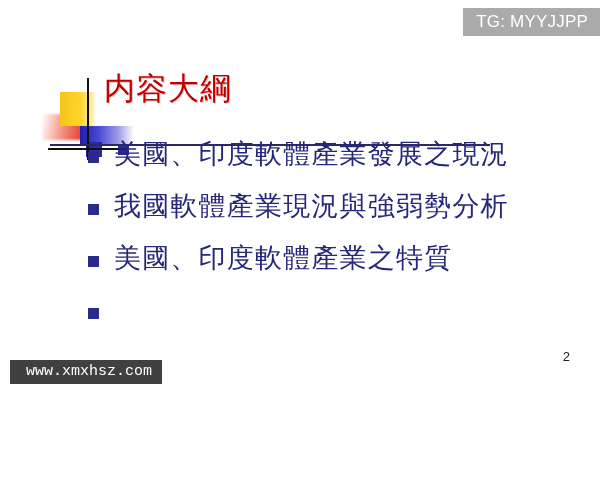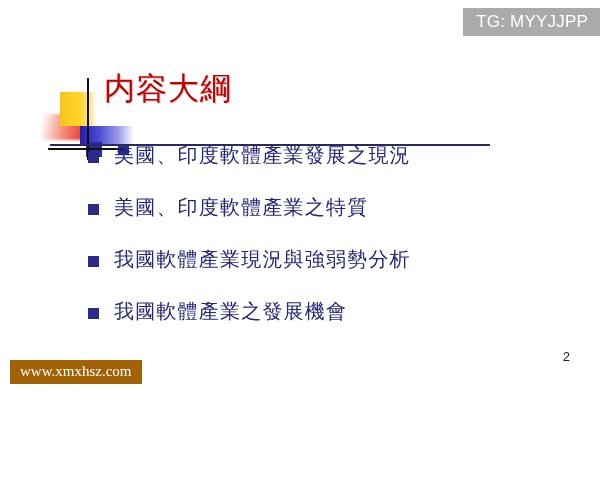--- a/index.html
+++ b/index.html
@@ -32,25 +32,25 @@
     padding: 5px 12px 6px 13px;
     line-height: 1;
     white-space: nowrap;
   }
 
   
   .site-watermark {
     position: absolute;
     left: 10px;
     bottom: 28px;
-    background: #a16207;
+    background: #404040;
     color: #ffffff;
-    font-family: Liberation Serif, serif;
+    font-family: Liberation Mono, monospace;
     font-size: 15px;
-    padding: 4px 10px 5px 10px;
+    padding: 4px 10px 5px 16px;
     line-height: 1;
     white-space: nowrap;
   }
 
   
   .page-number {
     position: absolute;
     right: 30px;
     bottom: 49px;
     font-family: "Liberation Sans", "DejaVu Sans", sans-serif;
@@ -166,21 +166,21 @@
   }
   .bullet-marker {
     width: 11px;
     height: 11px;
     background: #2a2a8c;
     flex: 0 0 auto;
     margin-right: 15px;
     margin-top: 4px;
   }
   .bullet-text {
-    font-size: 20px;
+    font-size: 27px;
     color: #27277a;
     line-height: 1.15;
     letter-spacing: 1.2px;
     white-space: nowrap;
   }
 </style>
 </head>
 <body>
 
 <div class="slide">
@@ -201,29 +201,28 @@
 
   <div class="slide-title">内容大綱</div>
 
   <ul class="bullet-list">
     <li class="bullet-item">
       <span class="bullet-marker"></span>
       <span class="bullet-text">美國、印度軟體產業發展之現況</span>
     </li>
     <li class="bullet-item">
       <span class="bullet-marker"></span>
+      <span class="bullet-text">我國軟體產業現況與強弱勢分析</span>
+    </li>
+    <li class="bullet-item">
+      <span class="bullet-marker"></span>
       <span class="bullet-text">美國、印度軟體產業之特質</span>
     </li>
     <li class="bullet-item">
       <span class="bullet-marker"></span>
-      <span class="bullet-text">我國軟體產業現況與強弱勢分析</span>
-    </li>
-    <li class="bullet-item">
-      <span class="bullet-marker"></span>
-      <span class="bullet-text">我國軟體產業之發展機會</span>
     </li>
     <li class="bullet-item">
       <span class="bullet-marker"></span>
     </li>
   </ul>
 
   <div class="page-number">2</div>
 
   <div class="site-watermark">www.xmxhsz.com</div>
 

